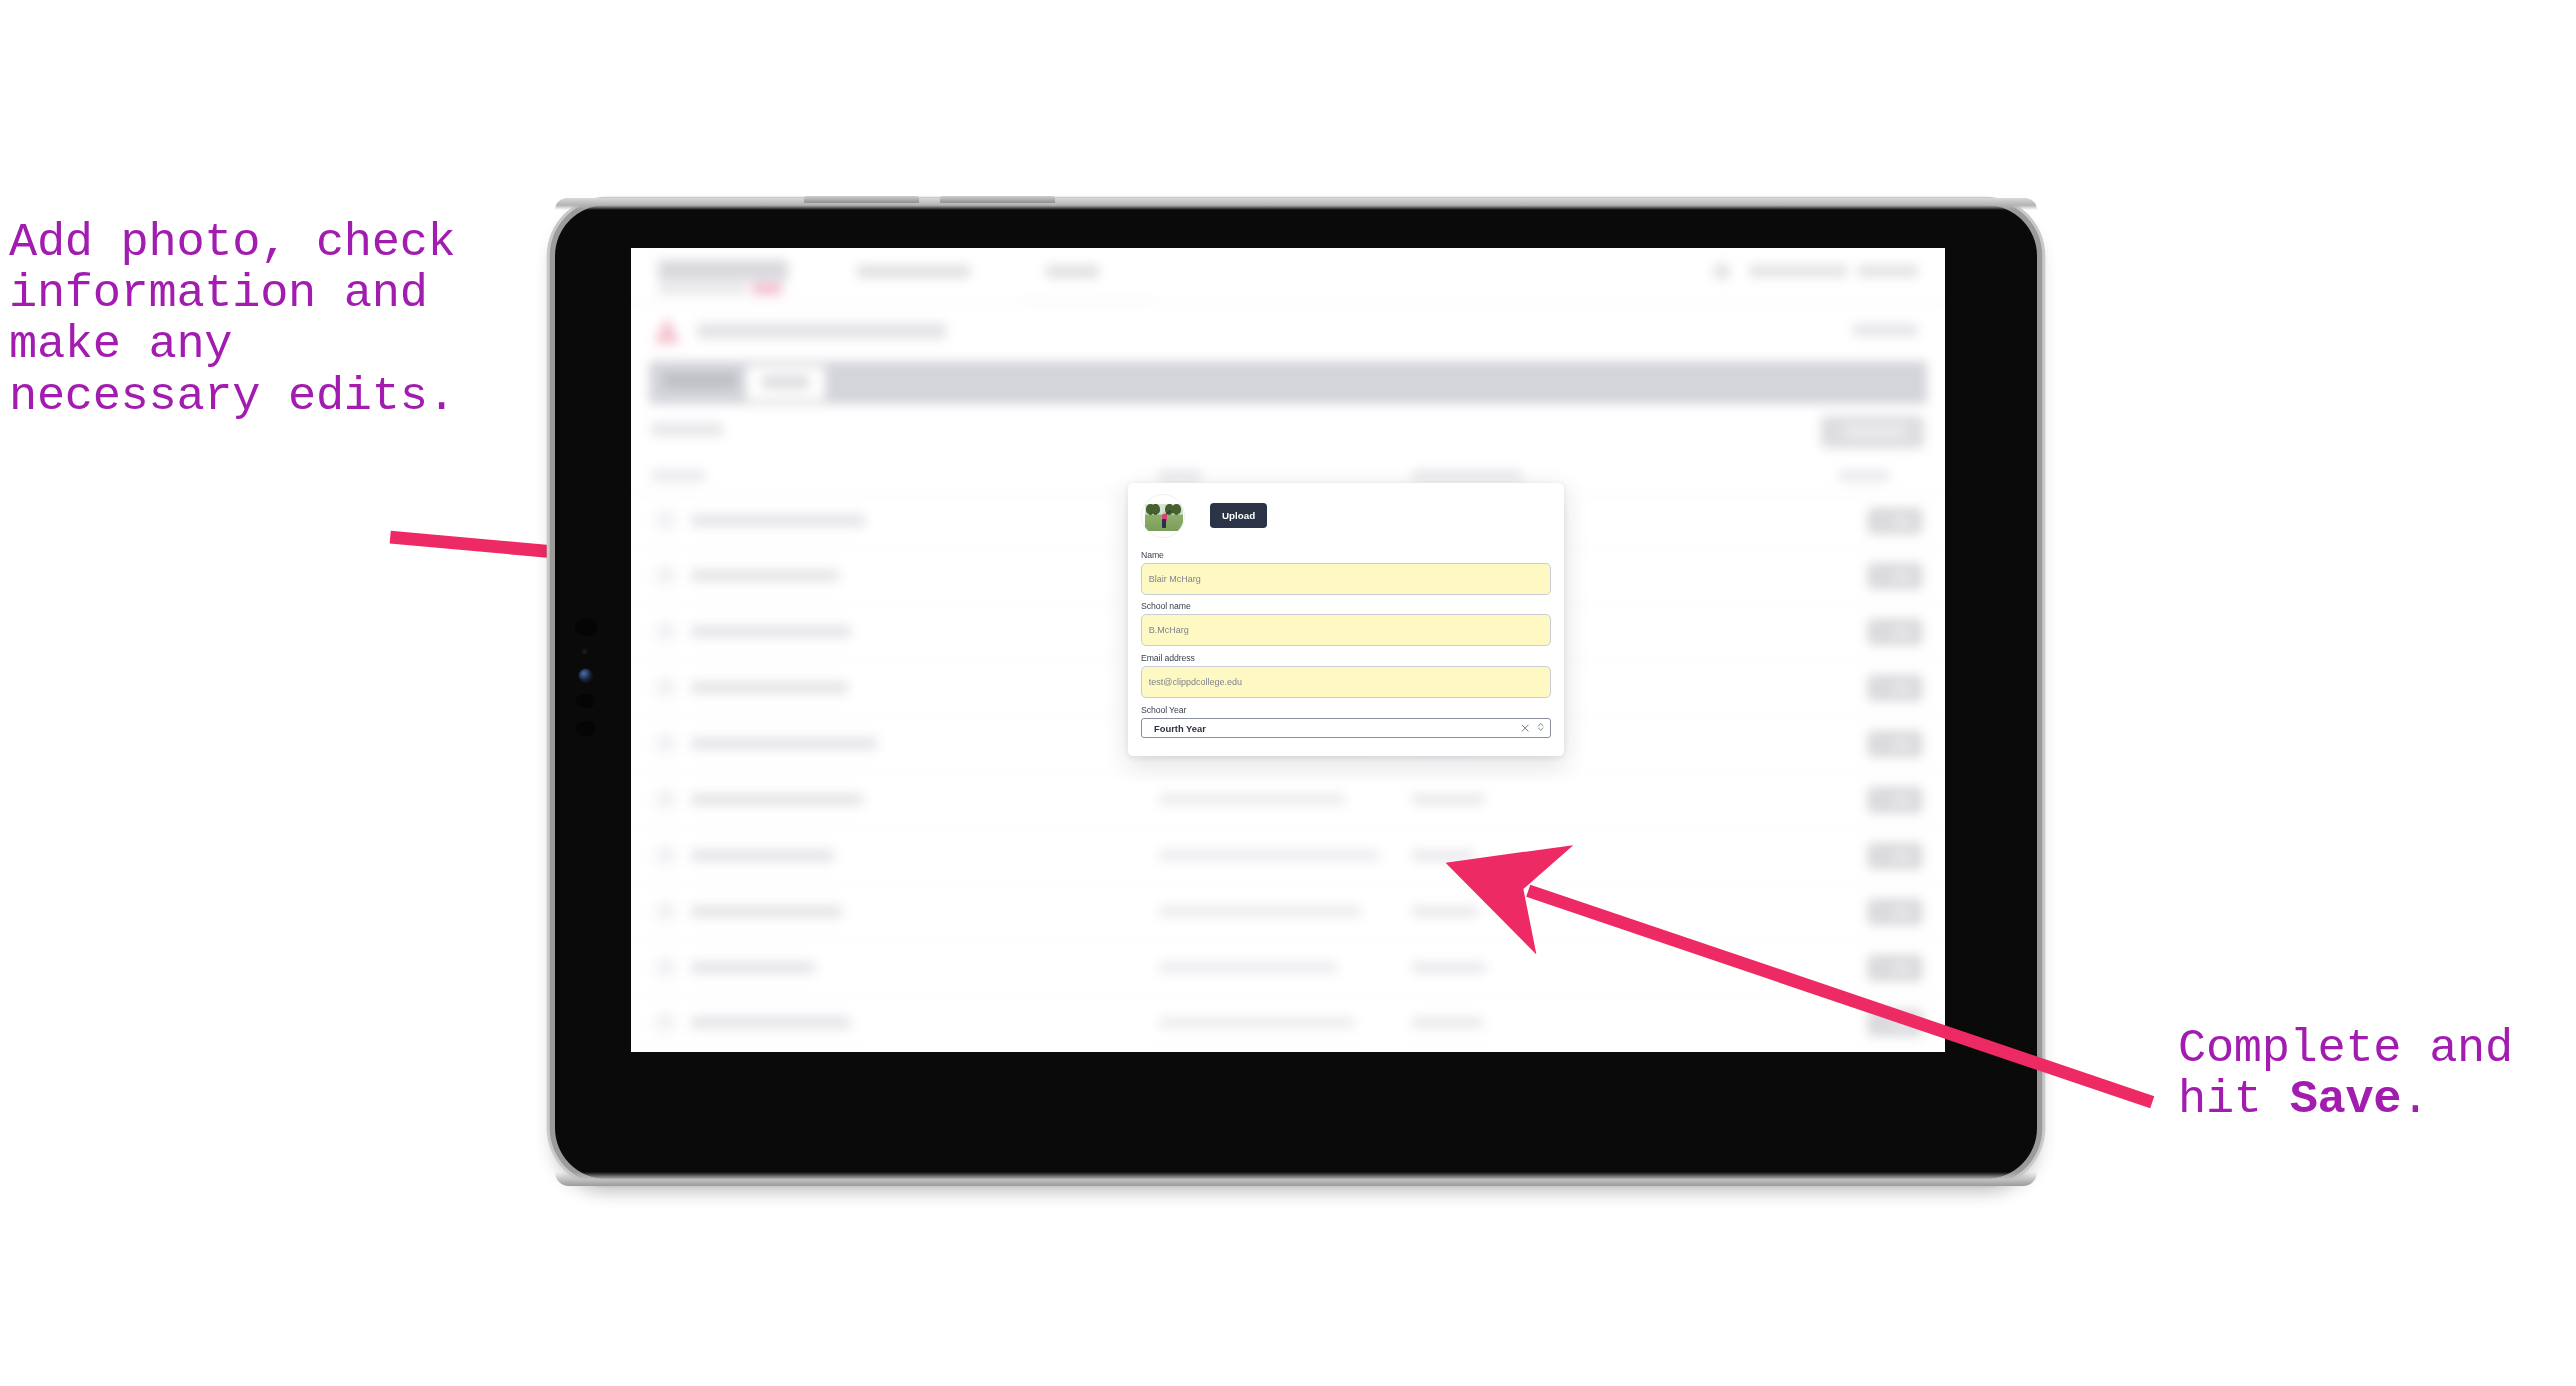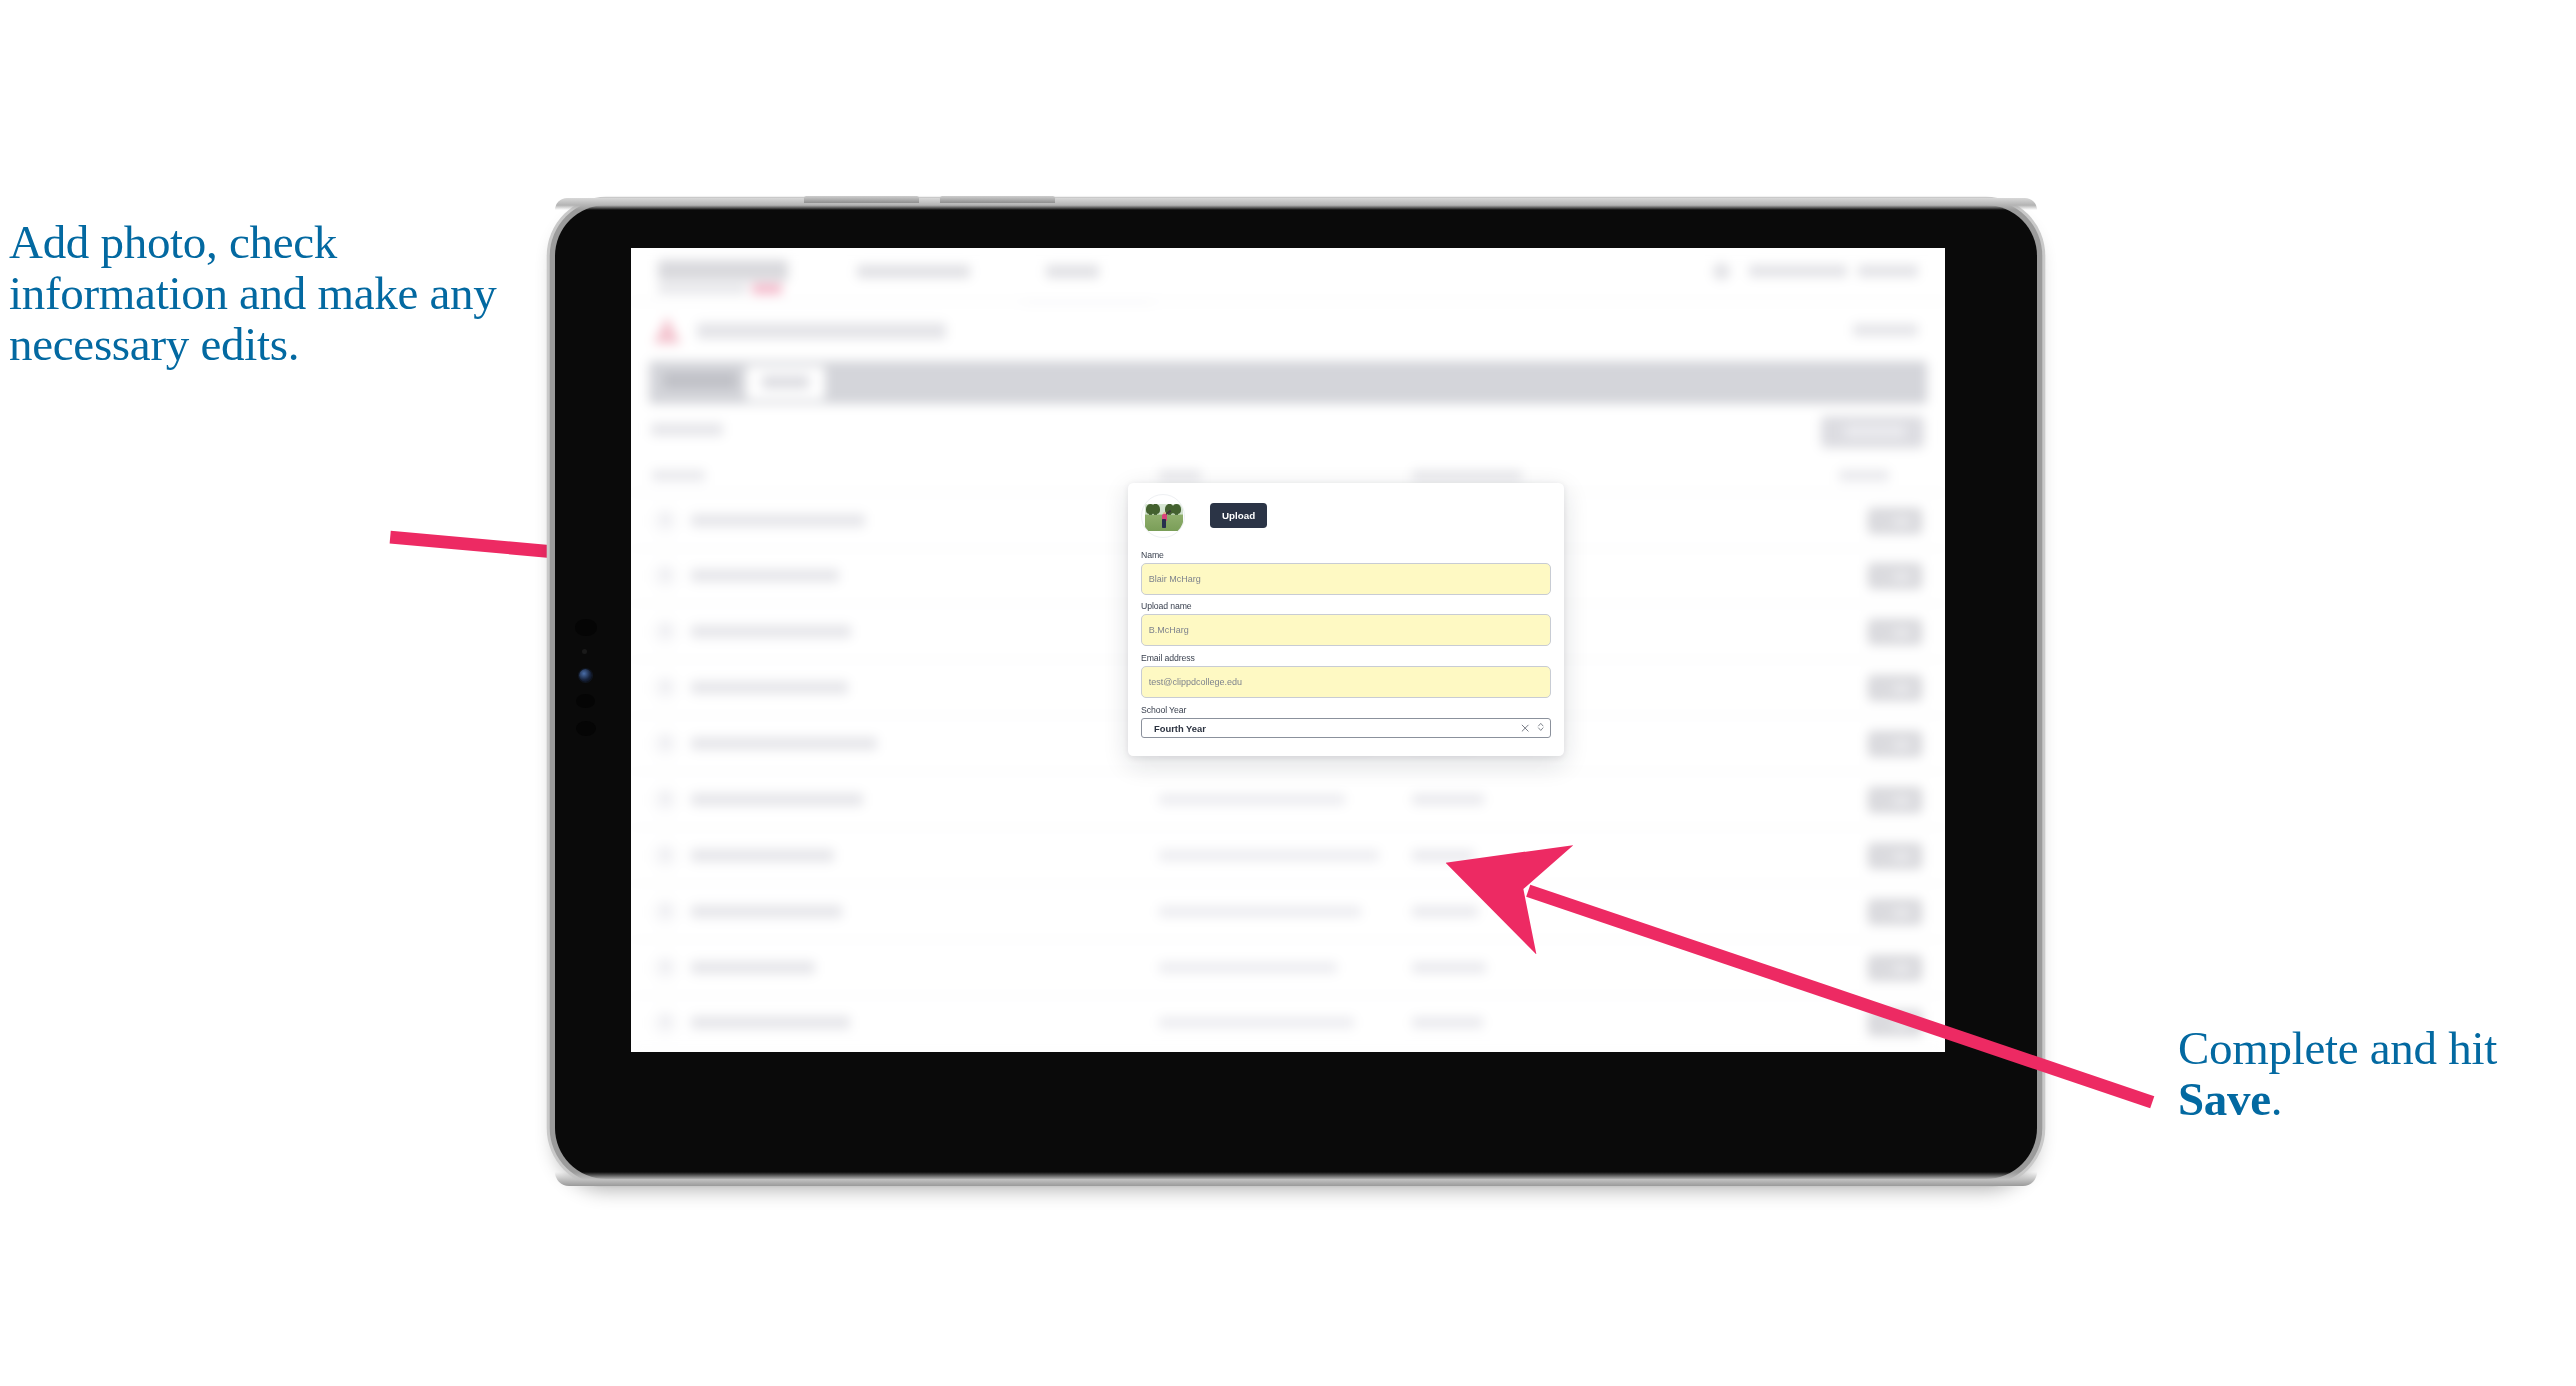--- a/index.html
+++ b/index.html
@@ -15,22 +15,22 @@
   #stage {
     position: relative;
     width: 2576px;
     height: 1386px;
     background: #ffffff;
   }
 
   
   .annotation {
     position: absolute;
-    color: #0369a1;
-    font-family: Liberation Serif, serif;
+    color: #a21caf;
+    font-family: Liberation Mono, monospace;
     font-weight: 400;
     letter-spacing: -0.3px;
   }
   #annotation-left {
     left: 9px;
     top: 217px;
     width: 498px;
     font-size: 47px;
     line-height: 1.09;
   }
@@ -659,21 +659,21 @@
                 <div id="golfer-shirt"></div>
                 <div id="golfer-body"></div>
               </div>
             </div>
             <button id="upload-button">Upload</button>
           </div>
 
           <label class="field-label">Name</label>
           <input class="field-input" readonly="" value="Blair McHarg" style="">
 
-          <label class="field-label">Upload name</label>
+          <label class="field-label">School name</label>
           <input class="field-input" readonly="" value="B.McHarg" style="">
 
           <label class="field-label">Email address</label>
           <input class="field-input" readonly="" value="test@clippdcollege.edu" style="">
 
           <label class="field-label">School Year</label>
           <div id="select-wrap">
             <span id="select-value">Fourth Year</span>
             <span id="select-icons">
               <span>

